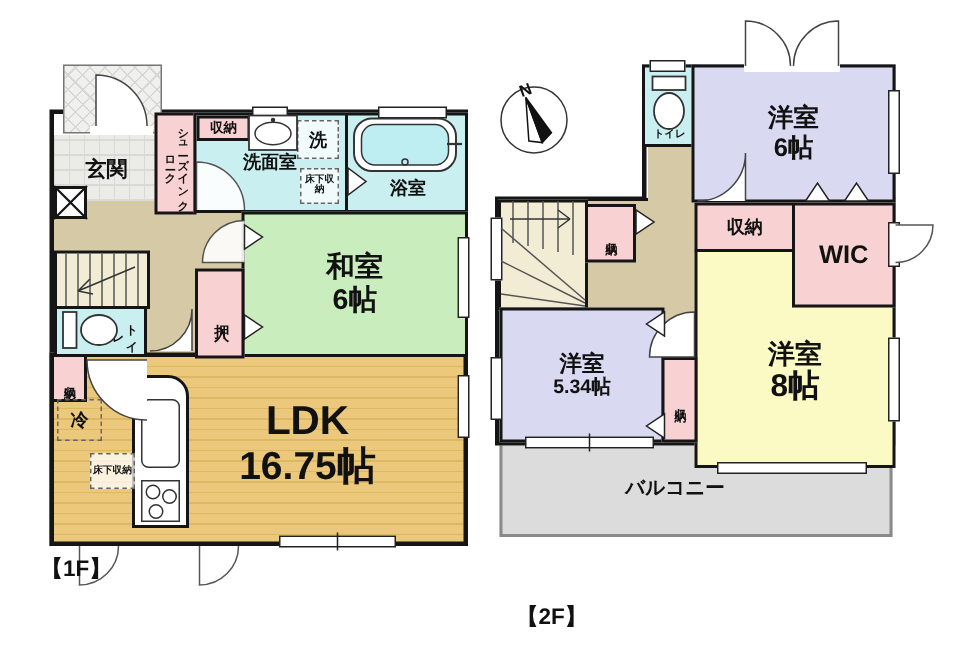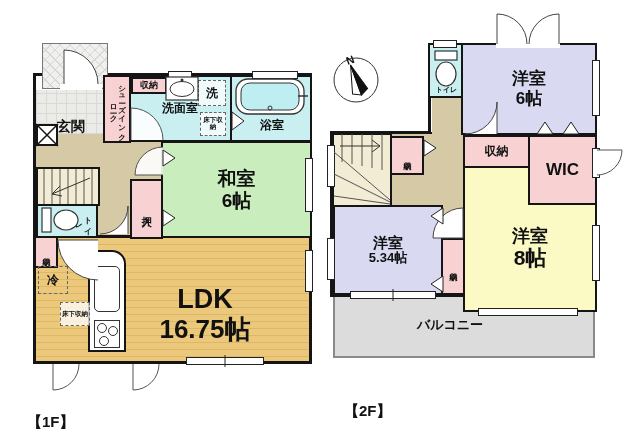--- a/index.html
+++ b/index.html
@@ -2,21 +2,21 @@
 <html><head>
 <meta charset="utf-8">
 <style>
   html,body{margin:0;padding:0;background:#fff;}
   #stage{position:relative;width:640px;height:435px;background:#fff;overflow:hidden;
          font-family:"Liberation Sans",sans-serif;color:#111;}
   .abs{position:absolute;box-sizing:border-box;}
   .room{position:absolute;box-sizing:border-box;border:2px solid #151515;
         display:flex;align-items:center;justify-content:center;text-align:center;
         font-weight:bold;color:#111;line-height:1.15;}
-  .noborder{border:none;align-items:flex-end;}
+  .noborder{border:none;}
   .outline{position:absolute;box-sizing:border-box;border:3px solid #151515;background:#fff;}
   .vtext{writing-mode:vertical-rl;text-orientation:upright;letter-spacing:1px;}
   .dashed{position:absolute;box-sizing:border-box;border:1.5px dashed #666;
           display:flex;align-items:center;justify-content:center;text-align:center;
           font-weight:bold;background:rgba(255,255,255,.75);line-height:1.05;}
   .window{position:absolute;box-sizing:border-box;background:#fff;border:1px solid #222;}
   .gap{position:absolute;background:#fff;}
   .caption{position:absolute;font-size:15px;font-weight:bold;color:#111;}
   .lbl{position:absolute;font-weight:bold;color:#111;text-align:center;line-height:1.1;}
   .tile{background-image:repeating-linear-gradient(0deg,#d9d9d5 0 1px,transparent 1px 10px),
@@ -32,21 +32,21 @@
 </head>
 <body>
 
 <div id="stage">
 
   <div class="outline" style="left:33px;top:73px;width:279px;height:291px;"></div>
 
   <div class="abs" style="left:36px;top:118px;width:127px;height:120px;background:#d5caa5;"></div>
 
   <div class="room wood" style="left:33px;top:235px;width:279px;height:129px;border-width:3px;"></div>
-  <div class="lbl" style="left:140px;top:266px;width:130px;margin-top:19px;">
+  <div class="lbl" style="left:140px;top:266px;width:130px;">
     <div style="font-size:27px;">LDK</div>
     <div style="font-size:26px;">16.75帖</div>
   </div>
 
   <div class="room hatch" style="left:42px;top:43px;width:66px;height:46px;border:1.5px solid #777;"></div>
   <div class="gap" style="left:60px;top:84px;width:42px;height:6px;"></div>
 
   <div class="room tile noborder" style="left:36px;top:90px;width:70px;height:44px;font-size:14px;">
     <span>玄関</span>
   </div>
@@ -263,16 +263,16 @@
     <line x1="393" y1="289" x2="393" y2="301" stroke="#222" stroke-width="1"></line>
 
     <g>
       <circle cx="356" cy="80" r="22" fill="none" stroke="#333" stroke-width="1"></circle>
       <path d="M356 96 L356 64 L348 92 Z" fill="#fff" stroke="#111" stroke-width="1" transform="rotate(-20 356 80)"></path>
       <path d="M356 96 L356 64 L364 92 Z" fill="#111" stroke="#111" stroke-width="1" transform="rotate(-20 356 80)"></path>
       <text x="347" y="64" font-size="11" font-weight="bold" fill="#111" transform="rotate(-20 350 62)">N</text>
     </g>
   </svg>
 
-  <div class="caption" style="left:27px;top:413px;">【1F】</div>
+  <div class="caption" style="left:27px;top:370px;">【1F】</div>
   <div class="caption" style="left:344px;top:402px;">【2F】</div>
 
 </div>
 
 </body></html>

